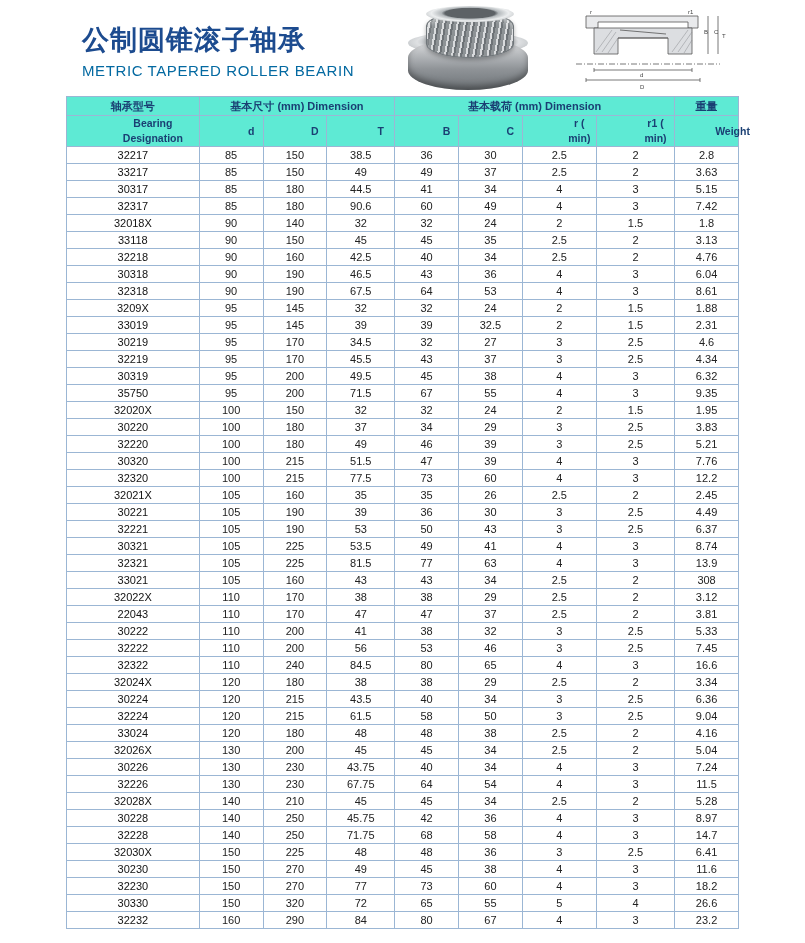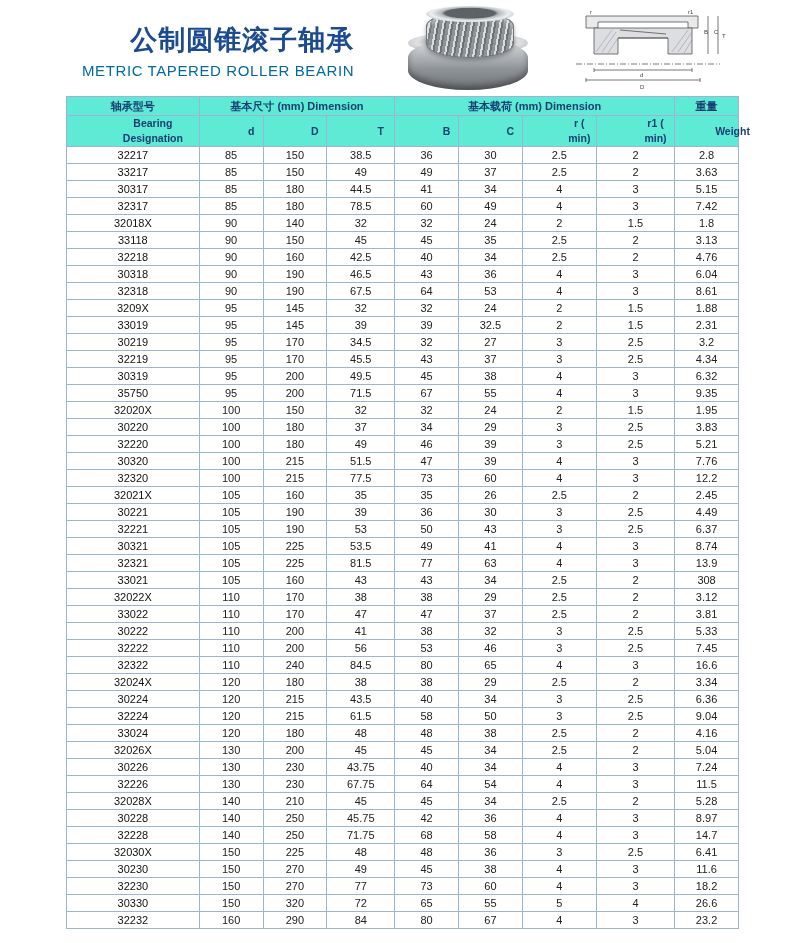--- a/index.html
+++ b/index.html
@@ -14,21 +14,20 @@
     height: 943px;
     background: #ffffff;
     overflow: hidden;
   }
 
   
   .header {
     position: relative;
     height: 96px;
     padding: 8px 0 0 0;
-    text-align: right;
   }
   .title-block {
     position: absolute;
     left: 82px;
     top: 24px;
   }
   .title-cn {
     font-size: 27px;
     font-weight: bold;
     color: #1c4b8f;
@@ -264,21 +263,21 @@
             <td>41</td>
             <td>34</td>
             <td>4</td>
             <td>3</td>
             <td>5.15</td>
           </tr>
           <tr>
             <td>32317</td>
             <td>85</td>
             <td>180</td>
-            <td>78.5</td>
+            <td>90.6</td>
             <td>60</td>
             <td>49</td>
             <td>4</td>
             <td>3</td>
             <td>7.42</td>
           </tr>
           <tr>
             <td>32018X</td>
             <td>90</td>
             <td>140</td>
@@ -357,21 +356,21 @@
           </tr>
           <tr>
             <td>30219</td>
             <td>95</td>
             <td>170</td>
             <td>34.5</td>
             <td>32</td>
             <td>27</td>
             <td>3</td>
             <td>2.5</td>
-            <td>3.2</td>
+            <td>4.6</td>
           </tr>
           <tr>
             <td>32219</td>
             <td>95</td>
             <td>170</td>
             <td>45.5</td>
             <td>43</td>
             <td>37</td>
             <td>3</td>
             <td>2.5</td>
@@ -525,21 +524,21 @@
             <td>110</td>
             <td>170</td>
             <td>38</td>
             <td>38</td>
             <td>29</td>
             <td>2.5</td>
             <td>2</td>
             <td>3.12</td>
           </tr>
           <tr>
-            <td>33022</td>
+            <td>22043</td>
             <td>110</td>
             <td>170</td>
             <td>47</td>
             <td>47</td>
             <td>37</td>
             <td>2.5</td>
             <td>2</td>
             <td>3.81</td>
           </tr>
           <tr>

